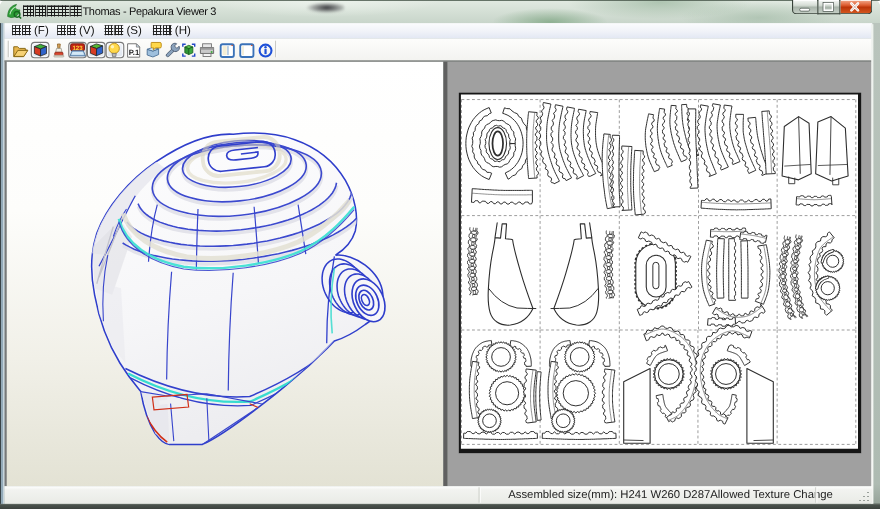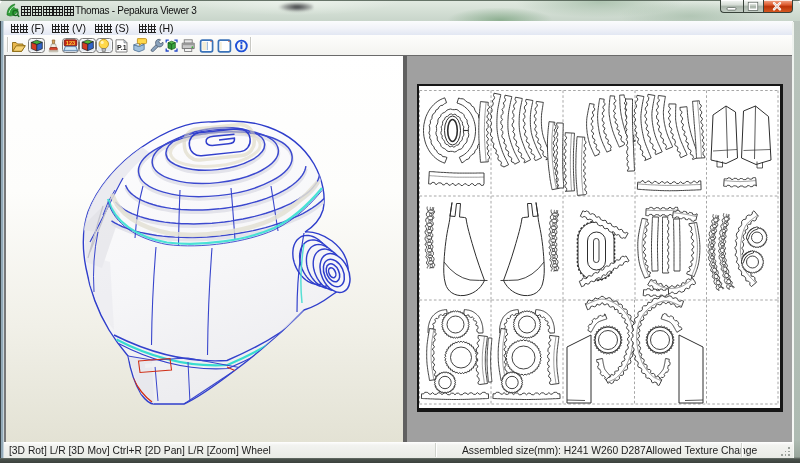--- a/index.html
+++ b/index.html
@@ -471,18 +471,17 @@
   <path d="M676.9,332.3 L676.7,332.0 L676.5,331.6 L676.2,331.2 L676.0,330.7 L675.7,330.2 L675.4,329.7 L675.2,329.2 L674.9,328.7 L674.6,328.1 L674.2,327.5 L673.9,327.0 L673.6,326.4 L673.2,325.8 L672.9,325.3 L672.5,324.8 L672.2,324.3 L671.8,323.9 L671.5,323.5 L671.2,323.2 L670.9,322.9 L670.6,322.7 L670.2,322.4 L669.8,322.1 L669.3,321.9 L668.8,321.6 L668.3,321.4 L667.7,321.1 L667.2,320.9 L666.6,320.7 L666.0,320.5 L665.4,320.3 L664.9,320.1 L664.3,319.9 L663.7,319.7 L663.2,319.6 L662.7,319.4 L662.3,319.3 L661.8,319.1 L661.4,319.0 L661.1,318.8 L662.8,314.4 L663.1,314.5 L663.4,314.6 L664.2,313.5 L664.6,313.6 L665.1,313.7 L665.6,313.9 L666.2,314.1 L666.8,314.3 L667.0,315.8 L667.6,316.0 L668.2,316.3 L668.9,316.5 L669.6,316.8 L670.8,315.8 L671.5,316.1 L672.2,316.5 L672.9,316.9 L673.5,317.3 L673.4,318.9 L673.9,319.3 L674.5,319.8 L675.0,320.3 L675.5,320.9 L677.0,320.6 L677.5,321.3 L677.9,321.9 L678.4,322.6 L678.8,323.2 L678.0,324.6 L678.3,325.2 L678.7,325.8 L679.0,326.4 L679.3,327.0 L680.8,326.9 L681.1,327.4 L681.4,327.9 L681.6,328.3 L681.8,328.6 L681.9,328.9 L682.1,329.1 Z" fill="#fff" stroke="#2e2e2e" stroke-width="0.9"></path>
   <path d="M669.4,359.3 L669.3,359.6 L669.2,359.9 L669.2,360.3 L669.1,360.8 L669.0,361.3 L668.9,361.8 L670.2,362.6 L670.1,363.2 L670.0,363.9 L669.9,364.5 L669.7,365.2 L668.2,365.6 L668.1,366.3 L667.9,366.9 L667.8,367.6 L667.6,368.2 L668.7,369.3 L668.5,369.9 L668.3,370.5 L668.0,371.2 L667.7,371.8 L667.4,372.3 L665.9,372.1 L665.6,372.6 L665.2,373.1 L664.9,373.6 L664.5,374.1 L664.1,374.5 L664.8,375.9 L664.4,376.3 L664.0,376.7 L663.7,377.1 L663.3,377.5 L663.0,377.8 L661.7,377.2 L661.4,377.5 L661.1,377.8 L660.9,378.0 L660.7,378.2 L660.6,378.4 L657.6,375.9 L657.8,375.7 L658.0,375.4 L658.3,375.1 L658.6,374.8 L658.9,374.5 L659.2,374.2 L659.5,373.8 L659.8,373.5 L660.1,373.1 L660.5,372.8 L660.8,372.4 L661.2,372.0 L661.5,371.6 L661.8,371.2 L662.1,370.8 L662.4,370.4 L662.6,370.0 L662.9,369.7 L663.1,369.3 L663.2,369.0 L663.4,368.6 L663.5,368.2 L663.7,367.7 L663.9,367.2 L664.0,366.6 L664.2,366.0 L664.3,365.4 L664.4,364.8 L664.5,364.2 L664.7,363.6 L664.8,363.0 L664.9,362.4 L665.0,361.8 L665.1,361.2 L665.2,360.7 L665.2,360.1 L665.3,359.7 L665.4,359.2 L665.5,358.8 L665.6,358.5 Z" fill="#fff" stroke="#2e2e2e" stroke-width="0.9"></path>
   <circle cx="660" cy="340" r="13" fill="#fff" stroke="#2e2e2e" stroke-width="0.9"></circle>
   <path d="M674.3,340.0 L672.7,341.3 L674.0,343.0 L672.2,344.0 L673.1,345.8 L671.1,346.4 L671.6,348.4 L669.5,348.6 L669.6,350.6 L667.5,350.4 L667.1,352.4 L665.2,351.7 L664.4,353.6 L662.7,352.5 L661.5,354.2 L660.0,352.8 L658.5,354.2 L657.3,352.5 L655.6,353.6 L654.8,351.7 L652.9,352.4 L652.5,350.4 L650.4,350.6 L650.5,348.6 L648.4,348.4 L648.9,346.4 L646.9,345.8 L647.8,344.0 L646.0,343.0 L647.3,341.3 L645.7,340.0 L647.3,338.7 L646.0,337.0 L647.8,336.0 L646.9,334.2 L648.9,333.6 L648.4,331.6 L650.5,331.4 L650.4,329.4 L652.5,329.6 L652.9,327.6 L654.8,328.3 L655.6,326.4 L657.3,327.5 L658.5,325.8 L660.0,327.2 L661.5,325.8 L662.7,327.5 L664.4,326.4 L665.2,328.3 L667.1,327.6 L667.5,329.6 L669.6,329.4 L669.5,331.4 L671.6,331.6 L671.1,333.6 L673.1,334.2 L672.2,336.0 L674.0,337.0 L672.7,338.7 L674.3,340.0 Z" fill="none" stroke="#2e2e2e" stroke-width="0.8"></path>
   <circle cx="660" cy="340" r="9.5" fill="#fff" stroke="#2e2e2e" stroke-width="0.9"></circle>
   </g>
   </svg>
  </div>
 </div>
 <div id="status">
- <div class="lt">[3D Rot] L/R [3D Mov] Ctrl+R [2D Pan] L/R [Zoom] Wheel</div>
  <div class="div1"></div>
  <div class="rt">Assembled size(mm): H241 W260 D287Allowed Texture Change</div>
  <div class="div2"></div>
  <div class="grip"></div>
 </div>
 
 </body></html>

